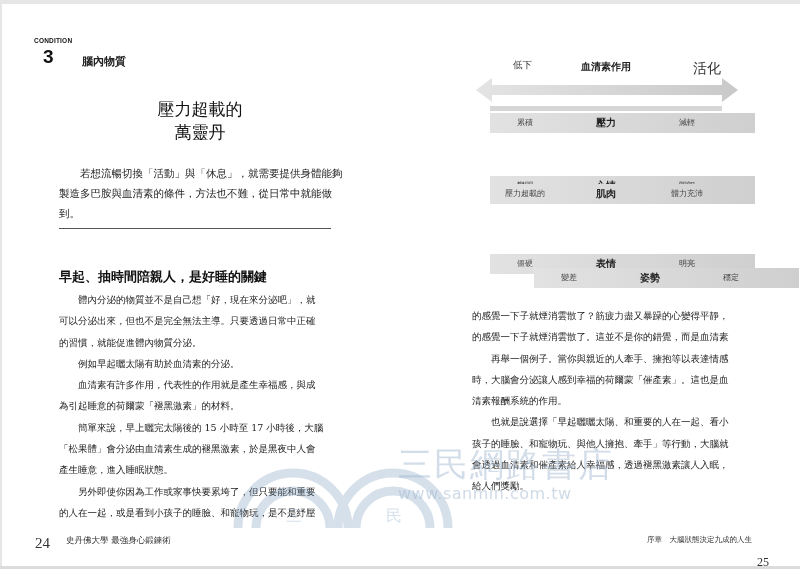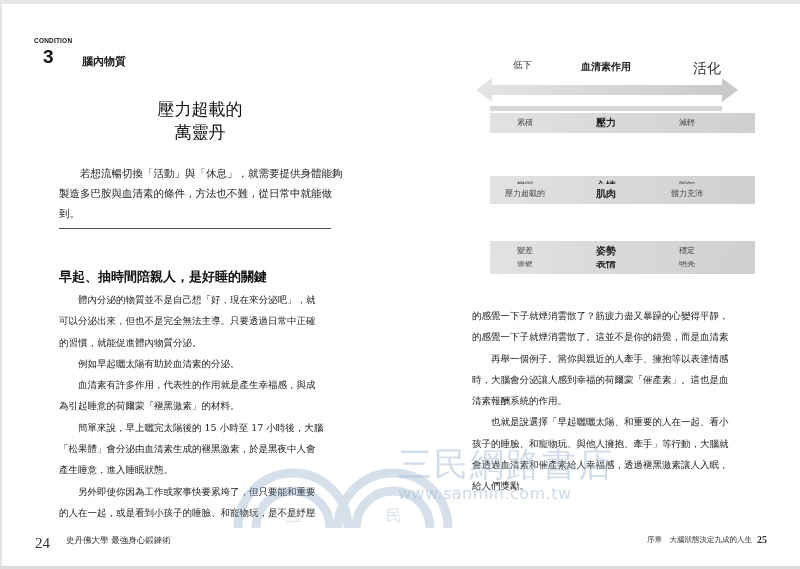--- a/index.html
+++ b/index.html
@@ -23,21 +23,21 @@
 
     .section-head { position: absolute; left: 59px; top: 268px; font-size: 13px; font-weight: bold; color: #111; text-align: center; }
 
     .body-left { position: absolute; left: 59px; top: 289px; width: 275px; font-family: "DejaVu Serif", serif; font-size: 9.5px; line-height: 21.3px; color: #222; }
     .body-right { position: absolute; left: 472px; top: 305px; width: 275px; font-family: "DejaVu Serif", serif; font-size: 9.5px; line-height: 21.3px; color: #222; }
     .line { display: block; white-space: nowrap; }
 
     .folio-left { position: absolute; left: 35px; top: 535px; font-family: "Liberation Serif", serif; font-size: 15px; color: #333; }
     .running-left { position: absolute; left: 58px; top: 535px; font-size: 8.5px; color: #333; margin-left: 8px; }
     .running-right { position: absolute; left: 647px; top: 535px; font-size: 7.5px; color: #333; }
-    .folio-right { position: absolute; left: 757px; top: 534px; font-family: "Liberation Serif", serif; font-size: 10px; color: #333; font-weight: bold; }
+    .folio-right { position: absolute; left: 757px; top: 555px; font-family: "Liberation Serif", serif; font-size: 12px; color: #333; }
 
     
     .diagram { position: absolute; left: 488px; top: 58px; width: 250px; height: 220px; }
     .diag-left-label { position: absolute; left: 25px; top: 1px; font-size: 9.5px; color: #333; }
     .diag-title { position: absolute; left: 93px; top: 2px; font-size: 10px; font-weight: bold; color: #222; }
     .diag-right-label { position: absolute; left: 205px; top: 2px; font-size: 14px; color: #333; }
 
     .arrow { position: absolute; left: -12px; top: 20px; width: 262px; height: 24px; }
     .under-bar { position: absolute; left: 2px; top: 48px; width: 232px; height: 5px; background: #d6d6d6; }
 
@@ -127,21 +127,21 @@
       <div class="row" style="top:126px;">
         <div class="cell c-left">壓力超載的</div>
         <div class="cell c-mid">肌肉</div>
         <div class="cell c-right">體力充沛</div>
       </div>
       <div class="row" style="top:162px;margin-top:34px;">
         <div class="cell c-left">僵硬</div>
         <div class="cell c-mid">表情</div>
         <div class="cell c-right">明亮</div>
       </div>
-      <div class="row" style="top:183px;">
+      <div class="row" style="top:210px;margin-left:44px;">
         <div class="cell c-left">變差</div>
         <div class="cell c-mid">姿勢</div>
         <div class="cell c-right">穩定</div>
       </div>
     </div>
 
     <div class="body-right">
       <span class="line">的感覺一下子就煙消雲散了？筋疲力盡又暴躁的心變得平靜，</span>
       <span class="line">的感覺一下子就煙消雲散了。這並不是你的錯覺，而是血清素</span>
       <span class="line">　　再舉一個例子。當你與親近的人牽手、擁抱等以表達情感</span>

